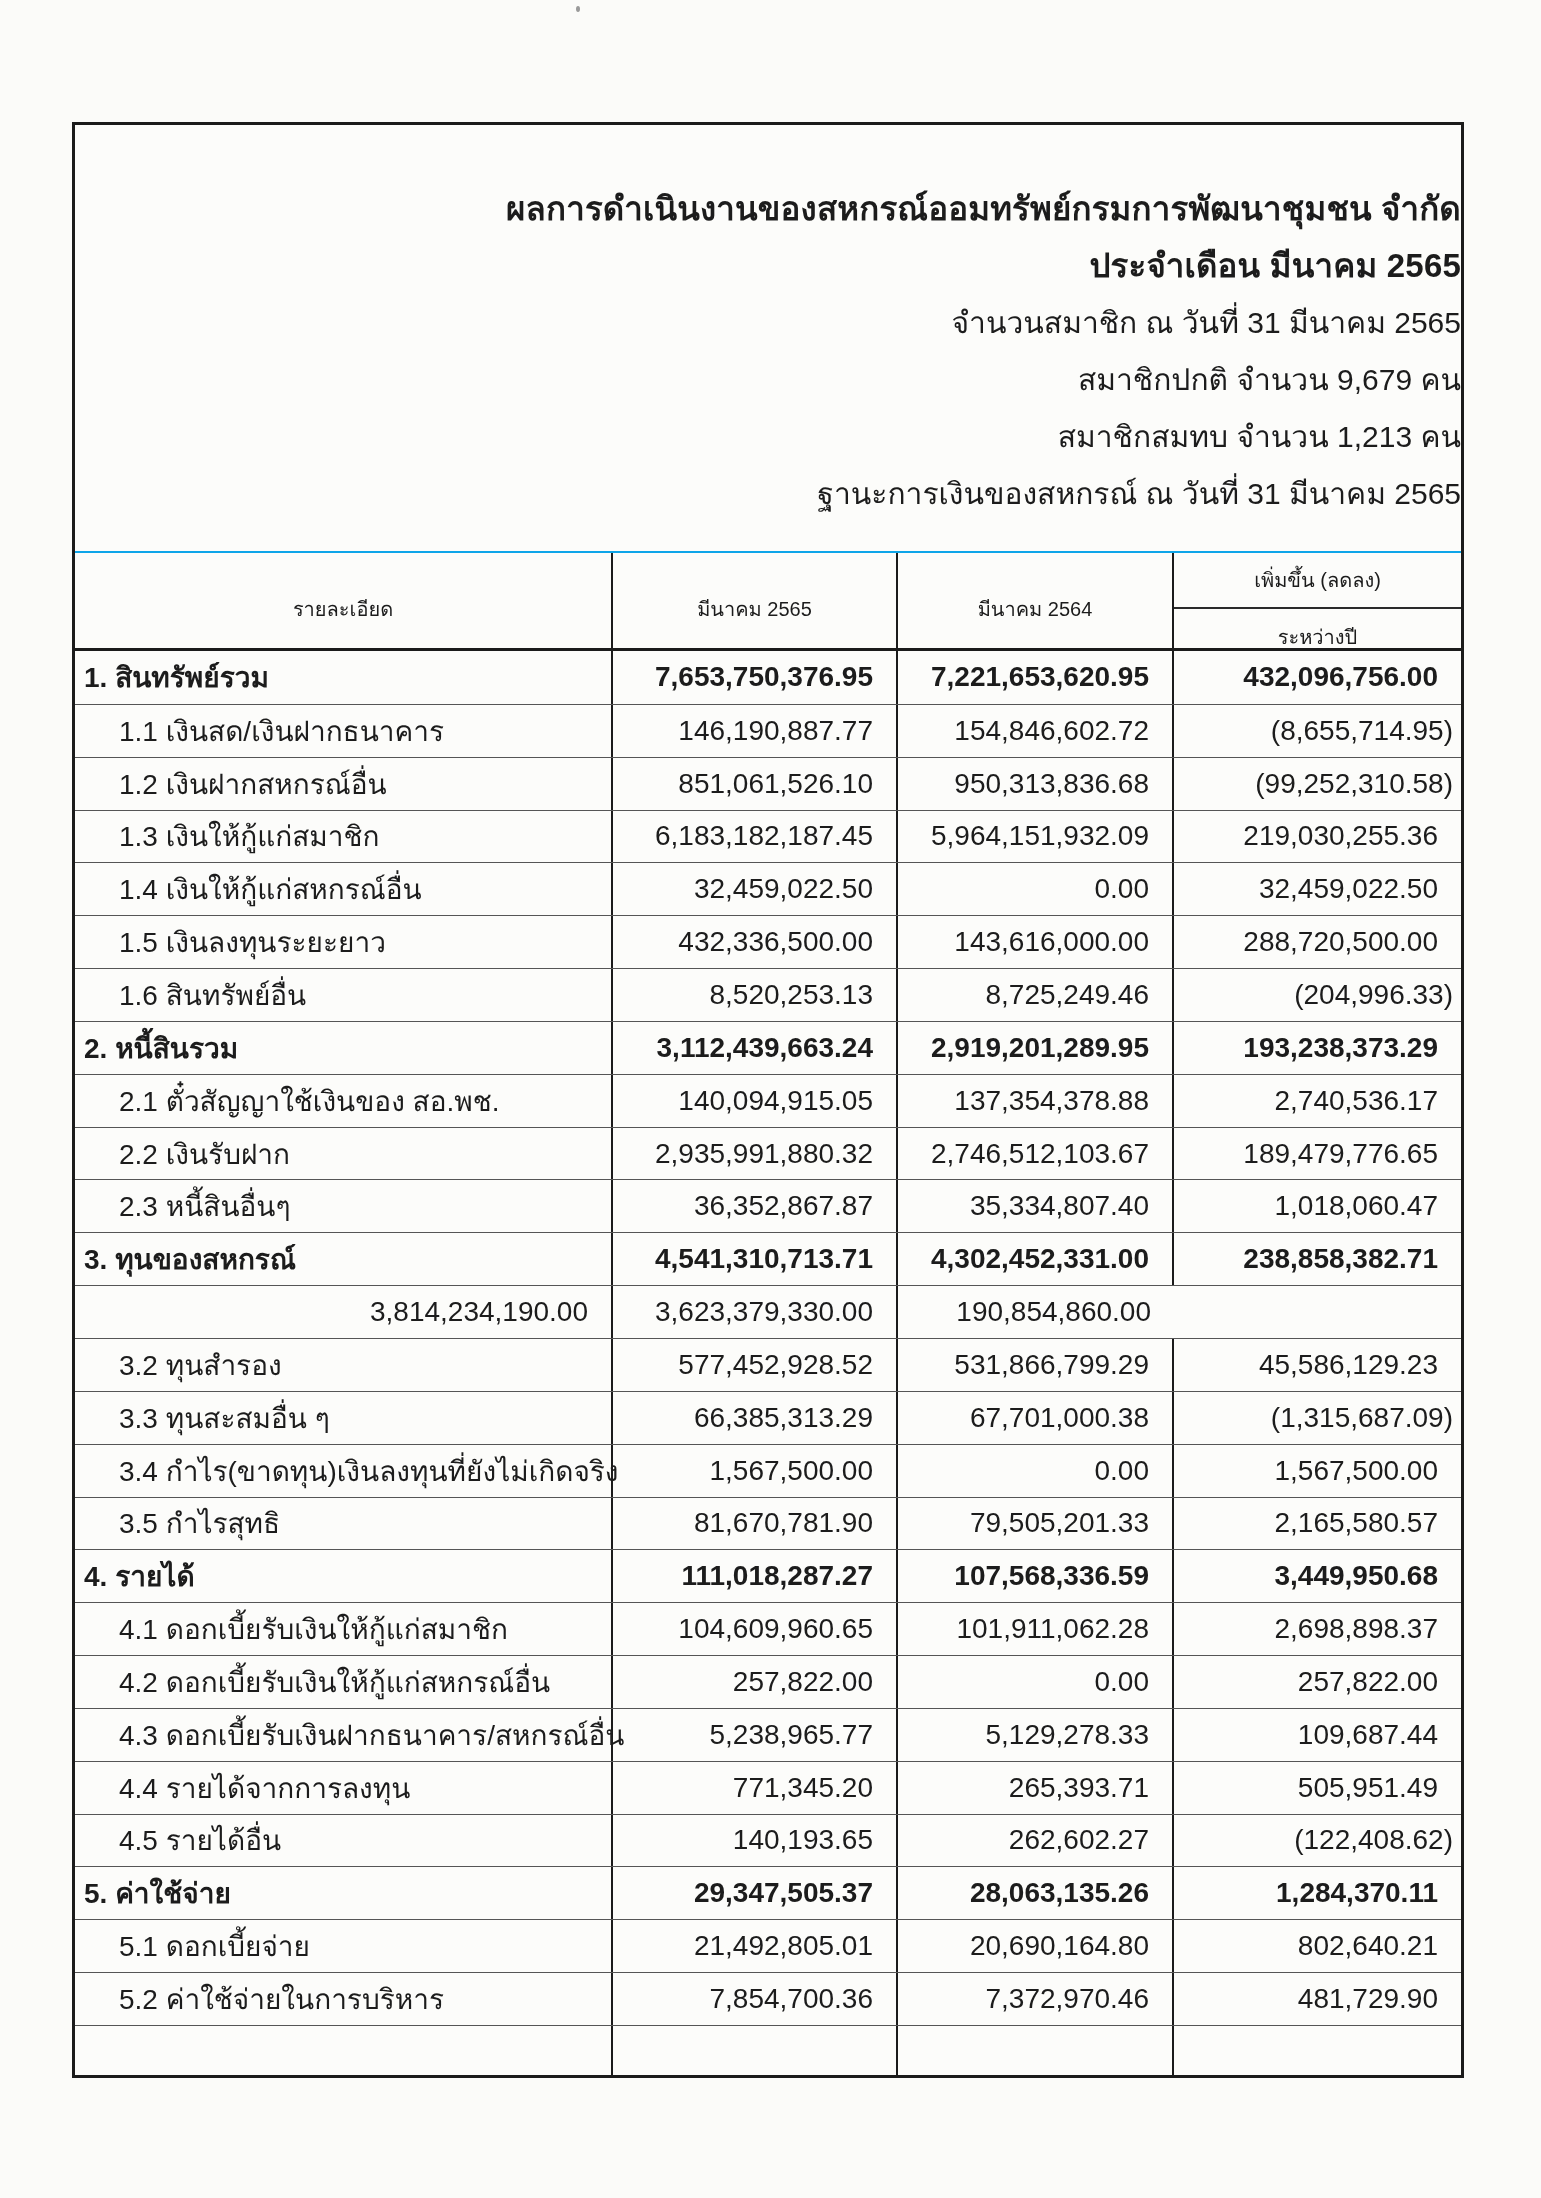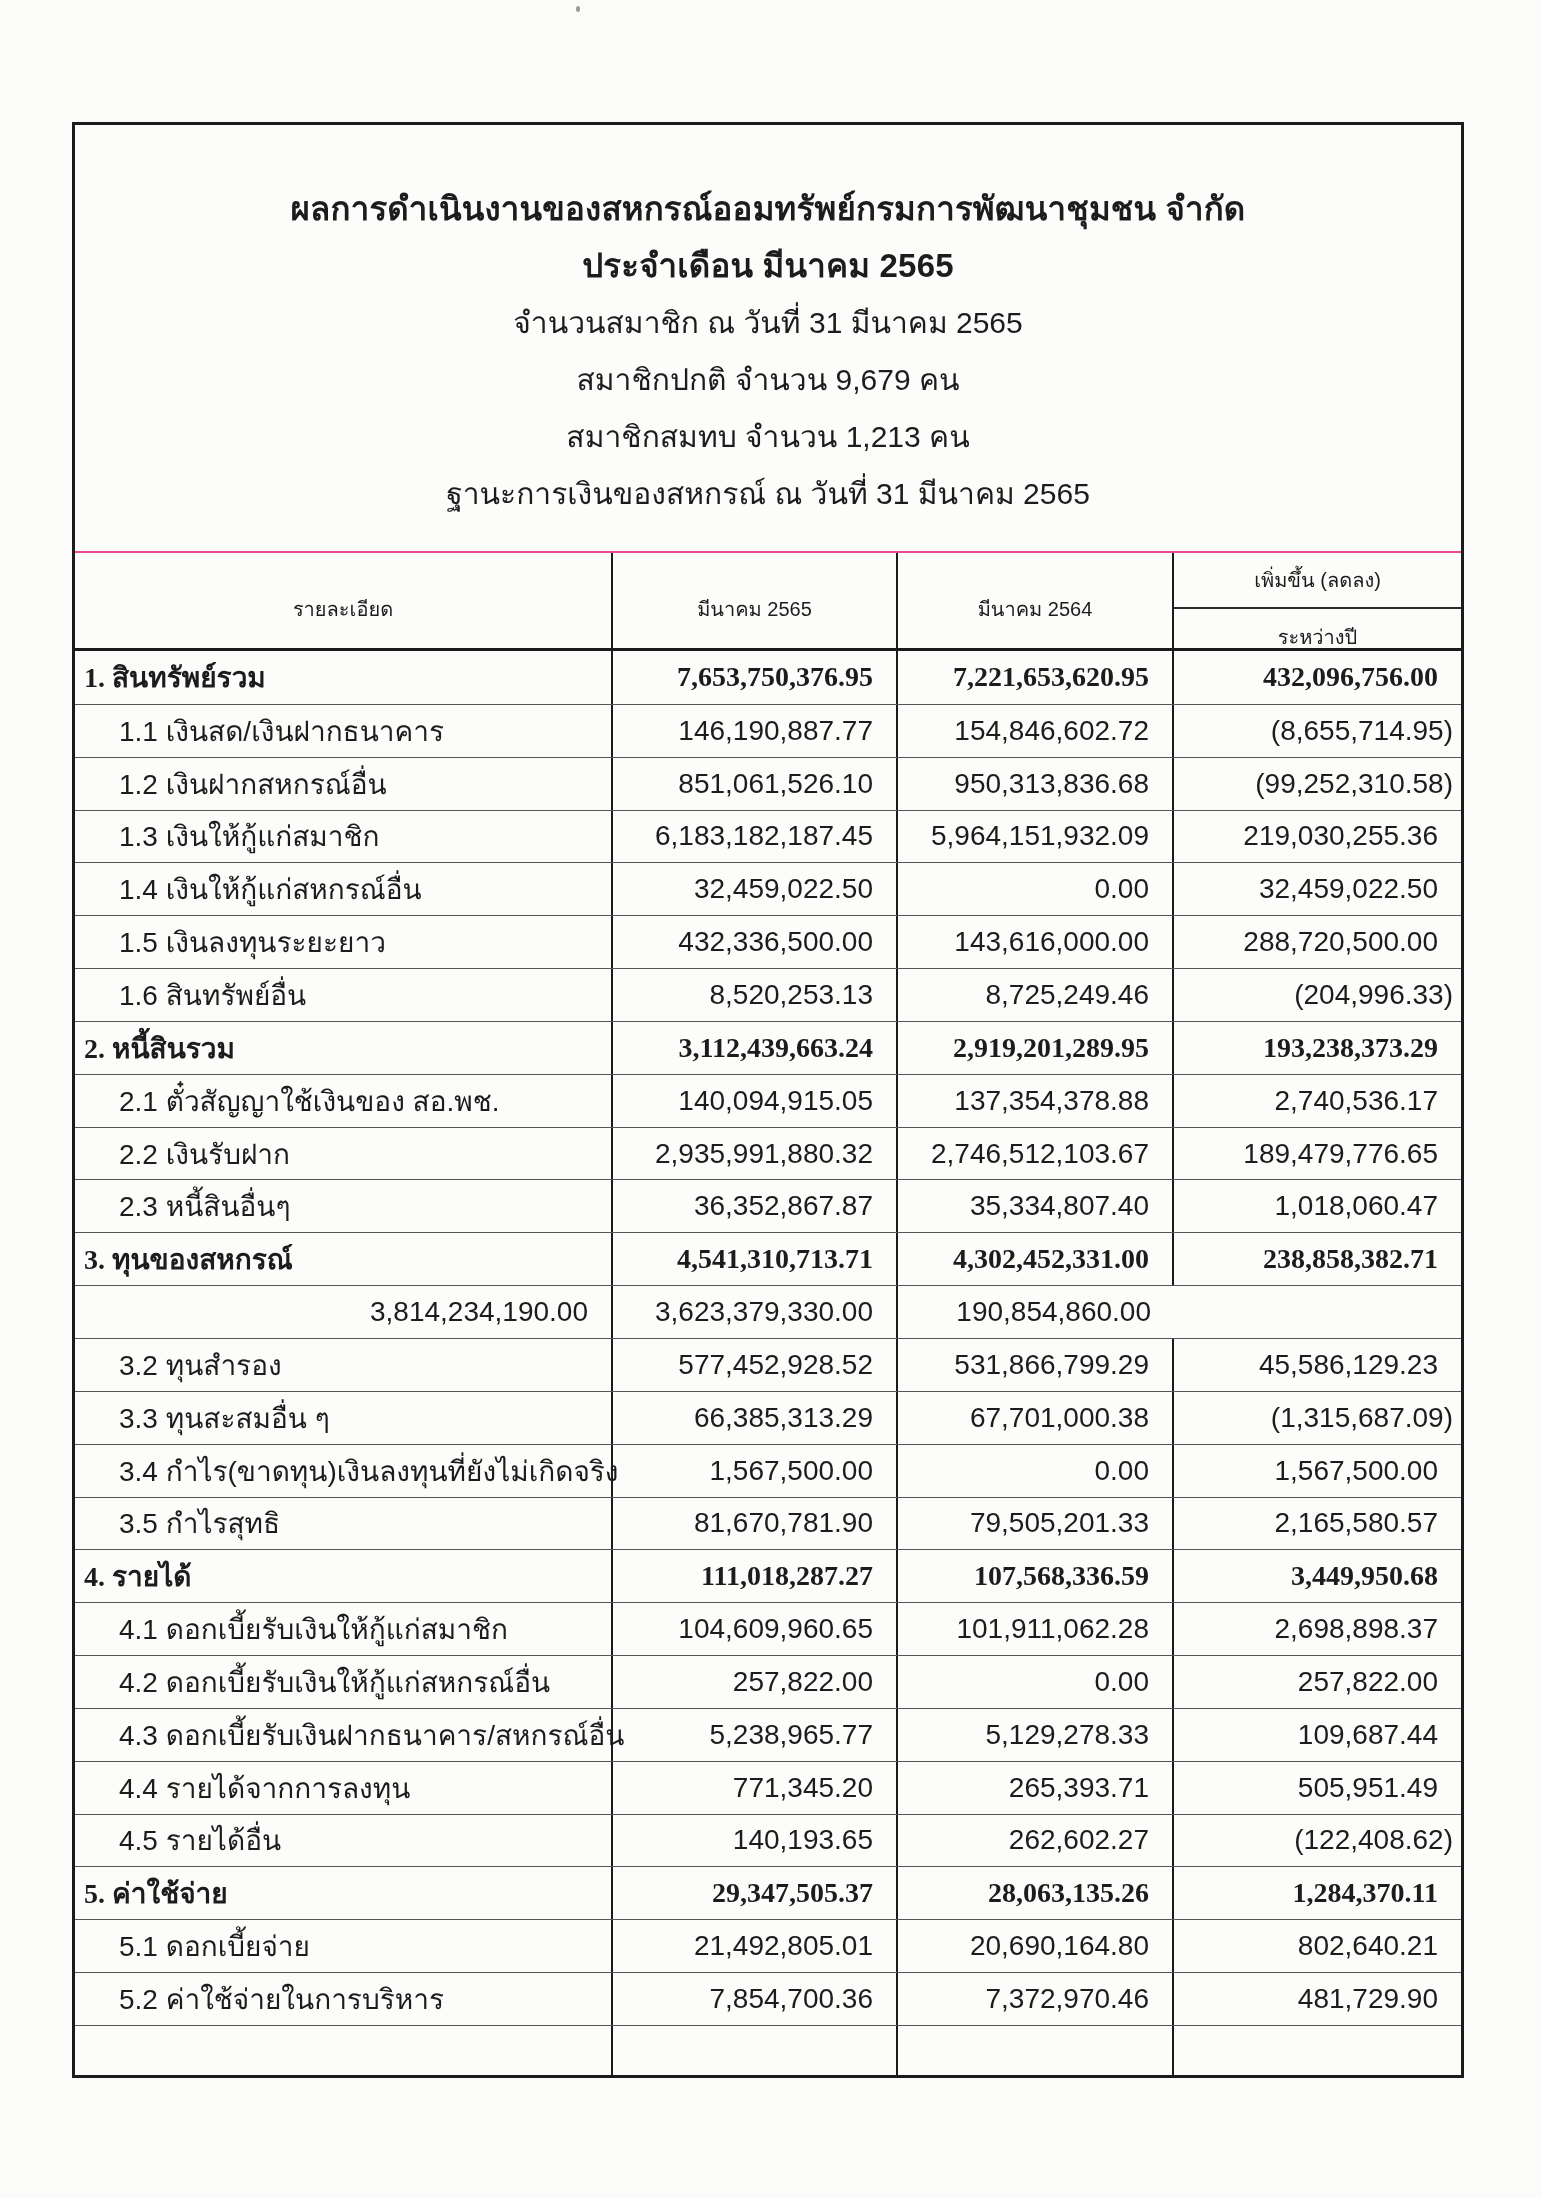--- a/index.html
+++ b/index.html
@@ -20,22 +20,22 @@
     width: 1392px; height: 1956px;
     border: 3px solid #1b1b1b;
     box-sizing: border-box;
     background: #fcfcfa;
   }
   
   .title-block {
     height: 428px;
     box-sizing: border-box;
     padding-top: 55px;
-    text-align: center;
-    border-bottom: 2px solid #ec4899;
+    text-align: right;
+    border-bottom: 2px solid #0ea5e9;
   }
   .title-line {
     line-height: 57px;
     font-size: 33px;
     font-weight: bold;
     letter-spacing: 0.2px;
   }
   .subtitle-line {
     line-height: 57px;
     font-size: 30px;
@@ -63,21 +63,21 @@
   .th-split-top { border-bottom: 2px solid #2a2a2a; }
   .tbody { }
   .trow {
     display: grid;
     grid-template-columns: 538px 285px 276px auto;
     height: 52.85px;
     box-sizing: border-box;
     font-size: 28px;
   }
   .trow + .trow { border-top: 1px solid #555; }
-  .trow.bold { font-weight: bold; font-family: Liberation Serif, serif; }
+  .trow.bold { font-weight: bold; }
   .cell {
     display: flex; align-items: center;
     box-sizing: border-box;
     border-right: 2px solid #1b1b1b;
     white-space: nowrap;
     overflow: visible;
   }
   .cell:last-child { border-right: none; padding-left: 16px; }
   .cell.label { padding-left: 9px; }
   .cell.label.indent { padding-left: 44px; }

